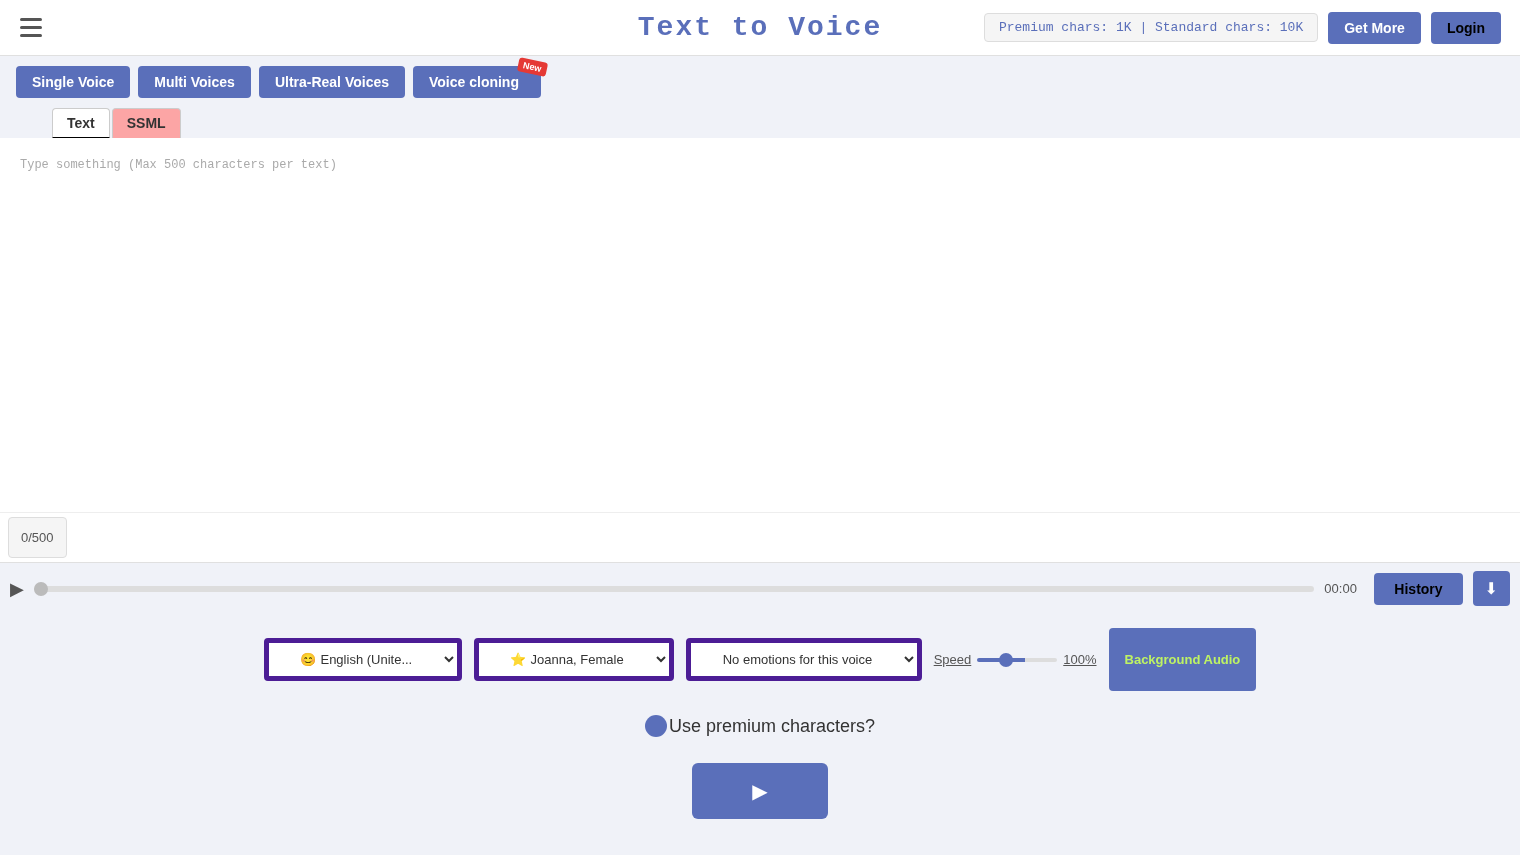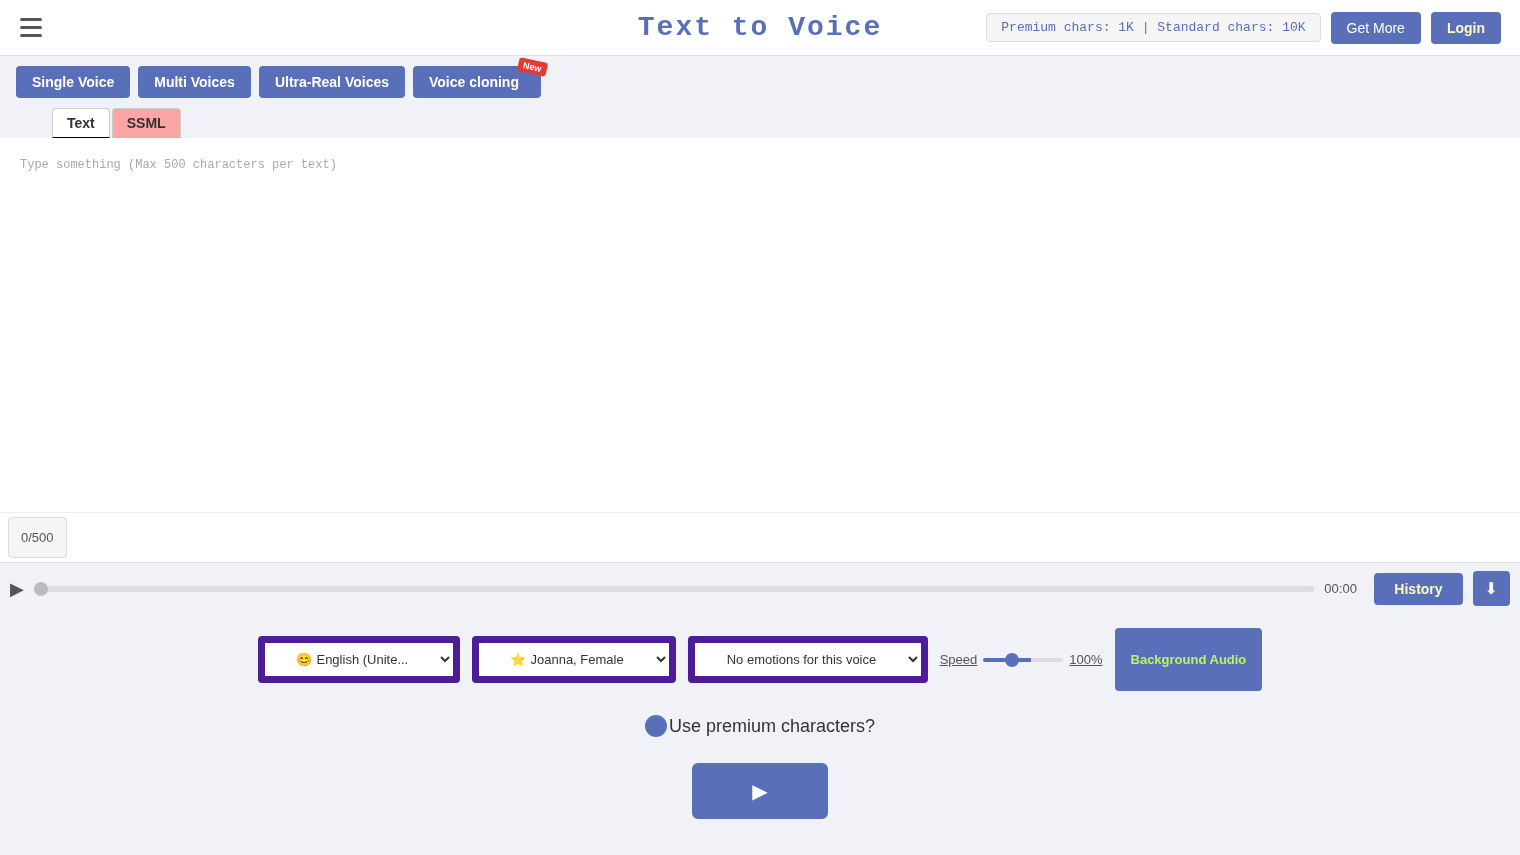--- a/index.html
+++ b/index.html
@@ -58,25 +58,25 @@
       font-family: 'Courier New', monospace;
     }
     .btn-get-more {
       background: #5a6fba;
       color: #fff;
       border: none;
       border-radius: 4px;
       padding: 8px 16px;
       font-size: 14px;
       cursor: pointer;
-      font-weight: normal;
+      font-weight: bold;
     }
     .btn-login {
       background: #5a6fba;
-      color: #fef9c3;
+      color: #000000;
       border: none;
       border-radius: 4px;
       padding: 8px 16px;
       font-size: 14px;
       cursor: pointer;
       font-weight: bold;
     }
 
     
     .nav-tabs {
@@ -203,21 +203,21 @@
       top: -4px;
       left: 0;
     }
     .time-display {
       font-size: 13px;
       color: #555;
       min-width: 40px;
     }
     .history-btn {
       background: #5a6fba;
-      color: #fef9c3;
+      color: #000000;
       border: none;
       border-radius: 4px;
       padding: 8px 20px;
       font-size: 14px;
       cursor: pointer;
       font-weight: bold;
     }
     .download-btn {
       background: #5a6fba;
       color: #fff;
@@ -233,21 +233,21 @@
       display: flex;
       align-items: center;
       justify-content: center;
       gap: 12px;
       padding: 14px 10px;
       background: #f0f2f8;
       flex-wrap: wrap;
     }
     .select-control {
       padding: 8px 28px;
-      border: 7px solid #4c1d95;
+      border: 5px solid #4c1d95;
       border-radius: 4px;
       font-size: 13px;
       color: #333;
       background: #fff;
       cursor: pointer;
       min-width: 140px;
     }
     .speed-control {
       display: flex;
       align-items: center;

